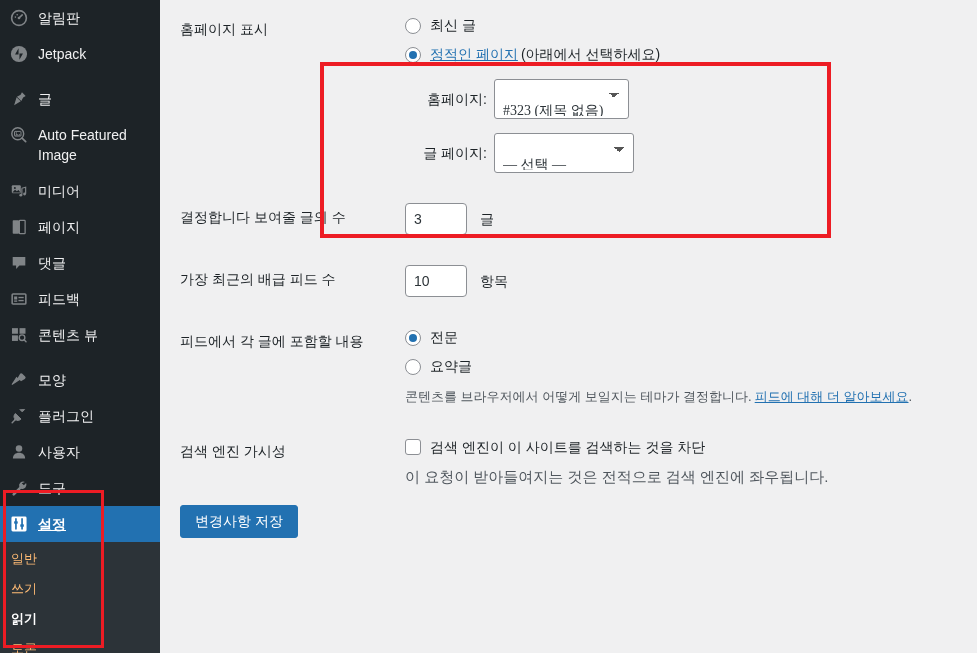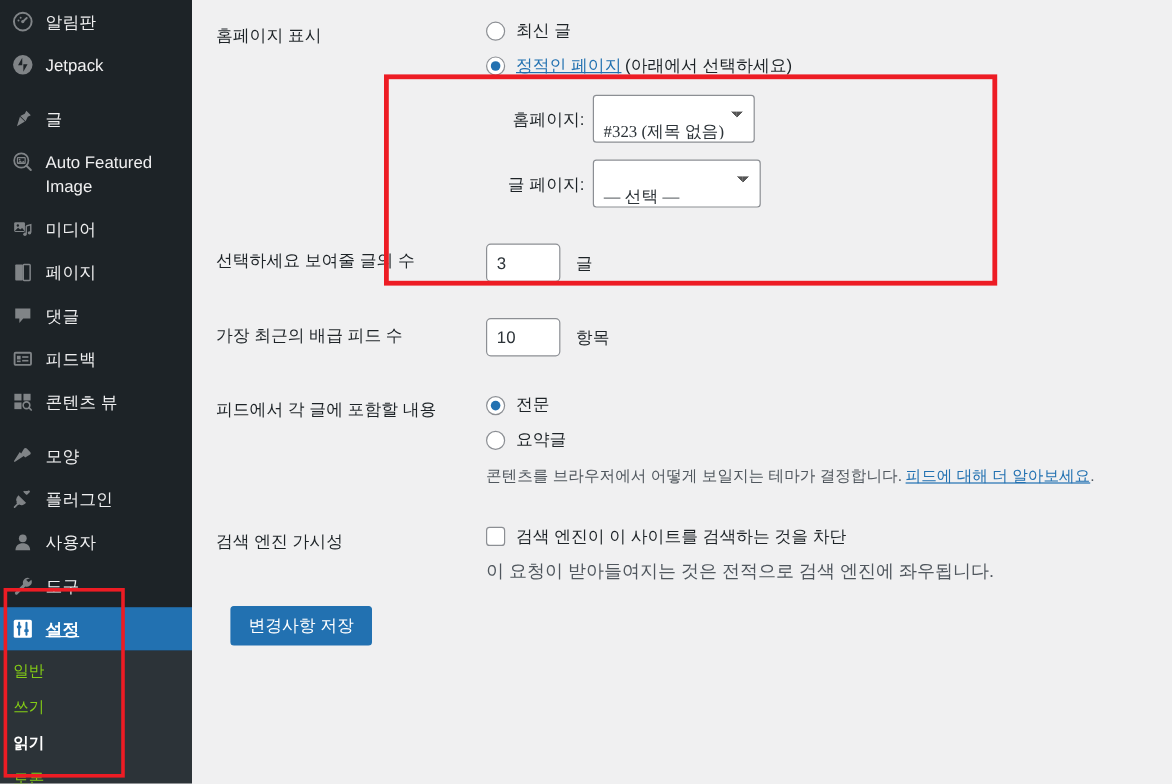--- a/index.html
+++ b/index.html
@@ -58,21 +58,21 @@
     border-bottom: 8px solid transparent;
     border-left: 8px solid #2271b1;
   }
 
   .submenu { background: #2c3338; padding: 2px 0 6px 0; }
   .submenu a {
     display: block;
     padding: 6px 0 6px 11px;
     font-size: 13px;
     line-height: 18px;
-    color: #84cc16;
+    color: #fdba74;
     text-decoration: none;
     cursor: pointer;
   }
   .submenu a.cur { color: #fff; font-weight: 700; }
 
   
   #sidebar-highlight {
     position: absolute;
     left: 3px; top: 490px;
     width: 101px; height: 158px;
@@ -431,21 +431,21 @@
           <div class="select-row">
             <span class="sel-label">글 페이지:</span>
             <select class="wp-select wide">
               <option>— 선택 —</option>
             </select>
           </div>
         </td>
       </tr>
 
       <tr>
-        <th>선택하세요 보여줄 글의 수</th>
+        <th>결정합니다 보여줄 글의 수</th>
         <td>
           <input class="num" type="text" value="3" style="">
           <span class="unit">글</span>
         </td>
       </tr>
 
       <tr>
         <th>가장 최근의 배급 피드 수</th>
         <td>
           <input class="num" type="text" value="10" style="">
@@ -475,18 +475,18 @@
             <span class="cbx"></span>
             <span class="rlabel">검색 엔진이 이 사이트를 검색하는 것을 차단</span>
           </div>
           <div class="helptext sm">이 요청이 받아들여지는 것은 전적으로 검색 엔진에 좌우됩니다.</div>
         </td>
       </tr>
 
     </tbody>
   </table>
 
-  <div style="padding-top:2px;margin-left:12px;">
+  <div style="padding-top:2px;">
     <button class="submit-btn">변경사항 저장</button>
   </div>
 
   <div id="main-highlight"></div>
 </div>
 
 </body></html>

